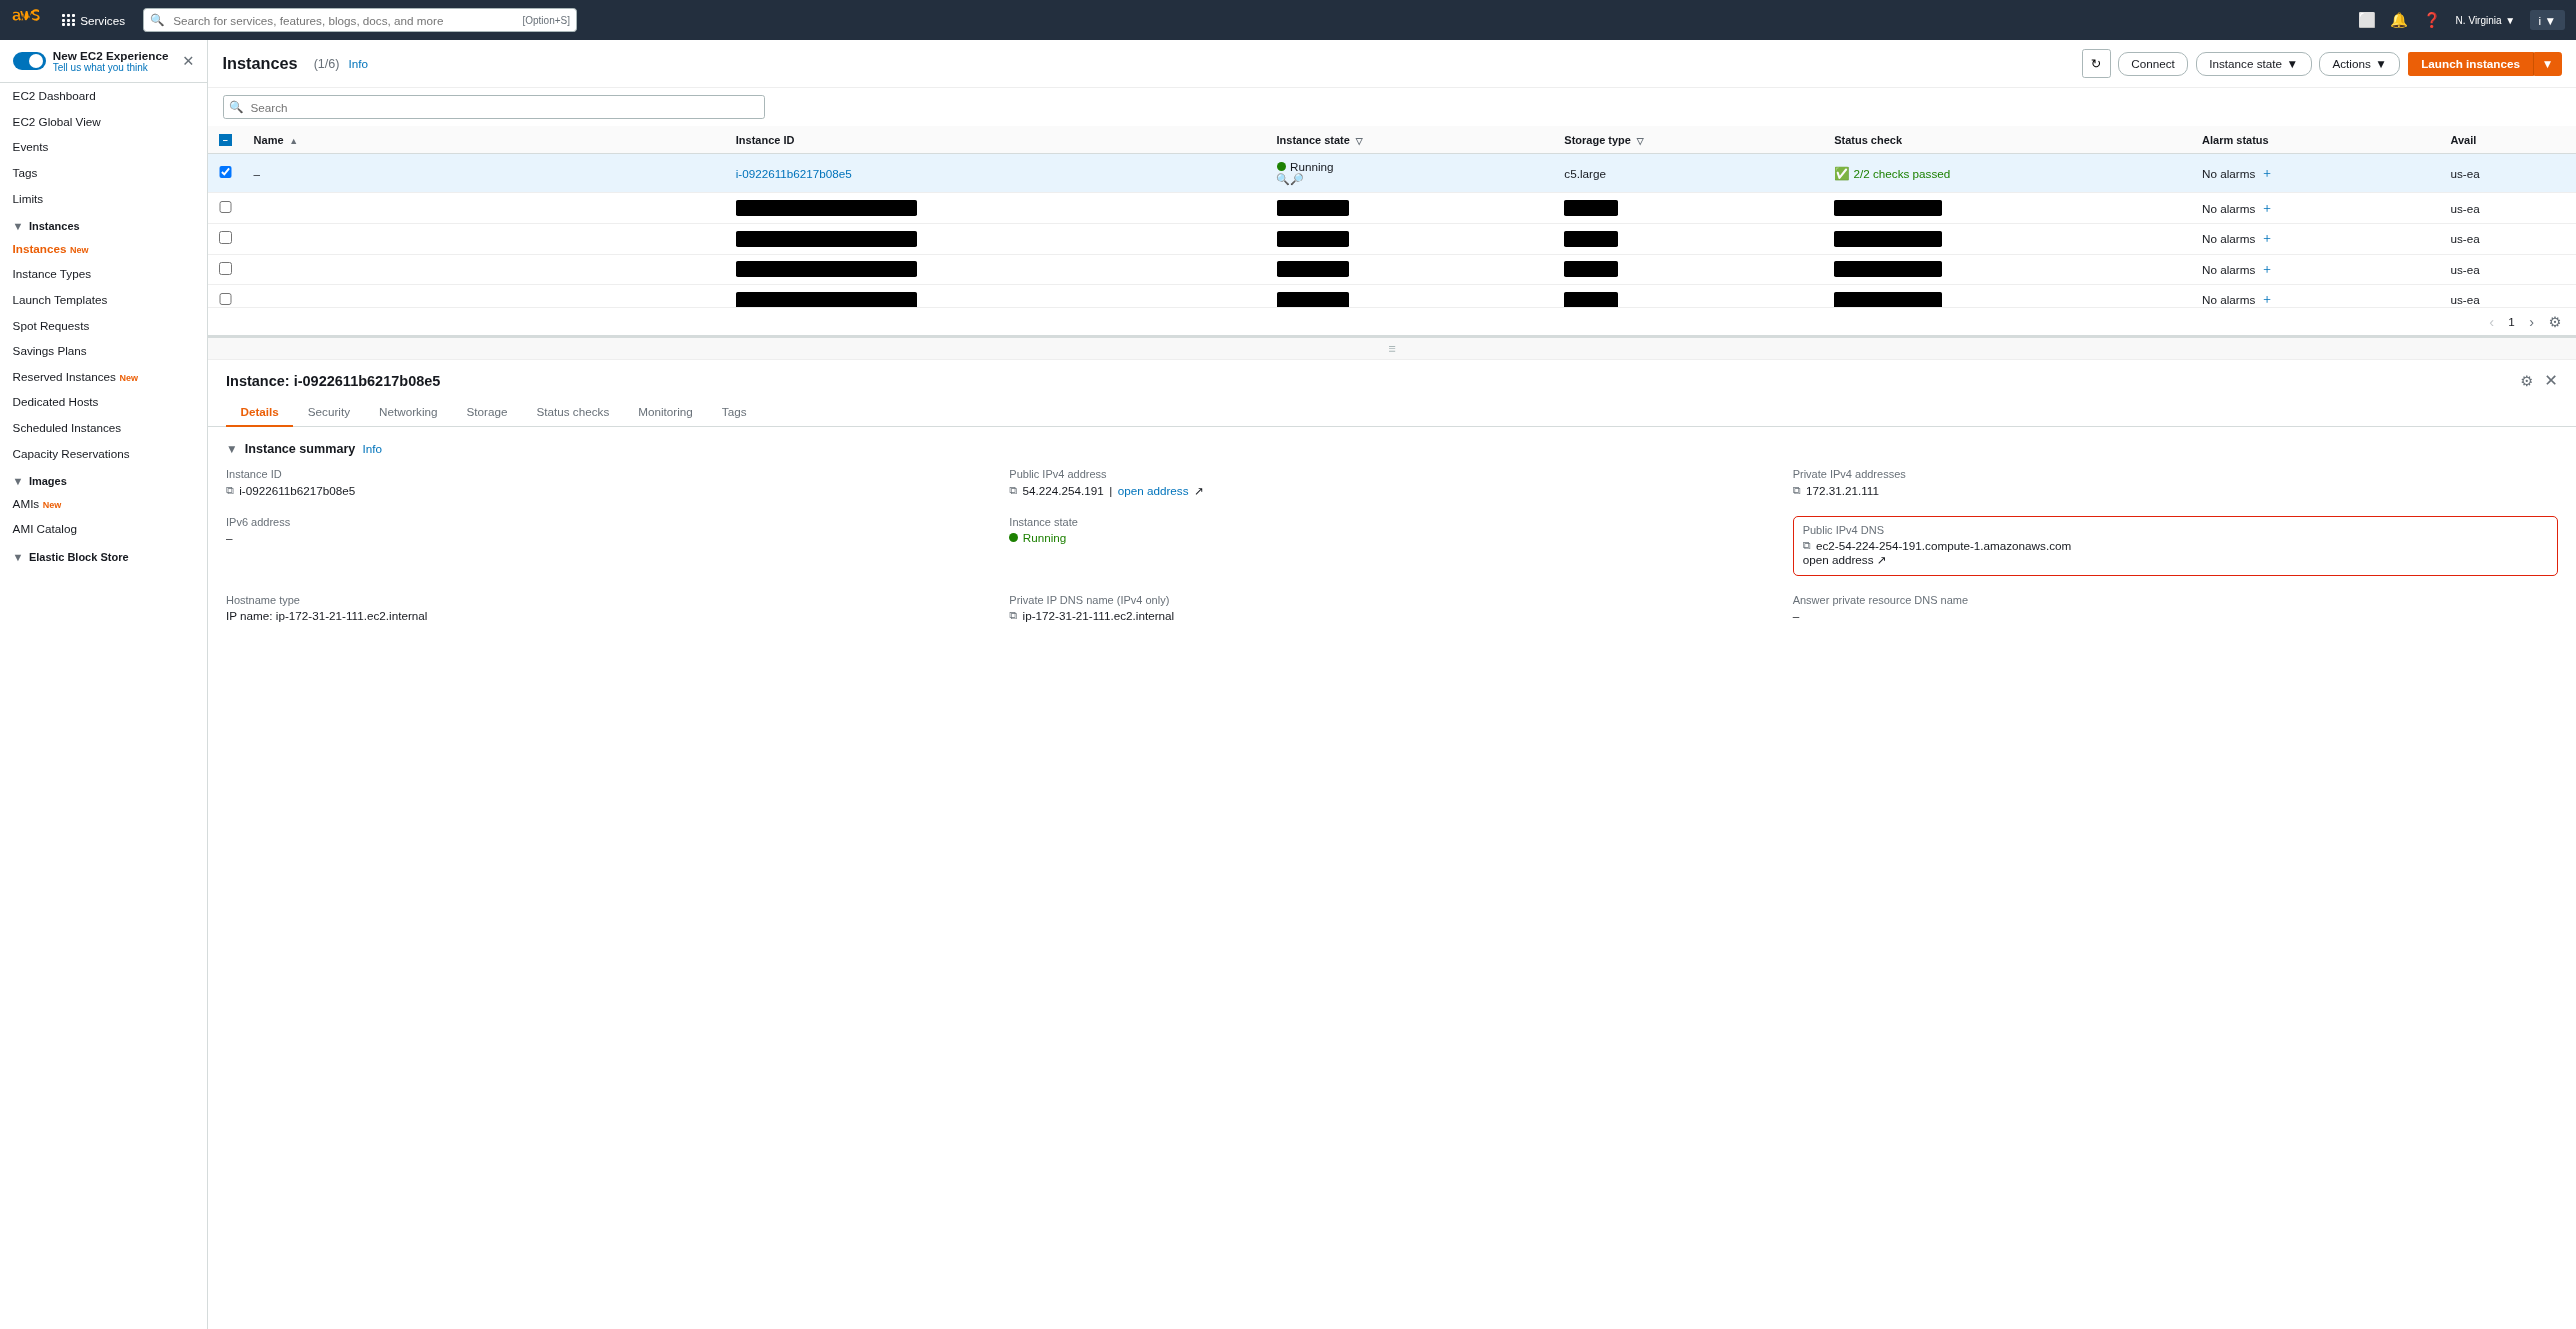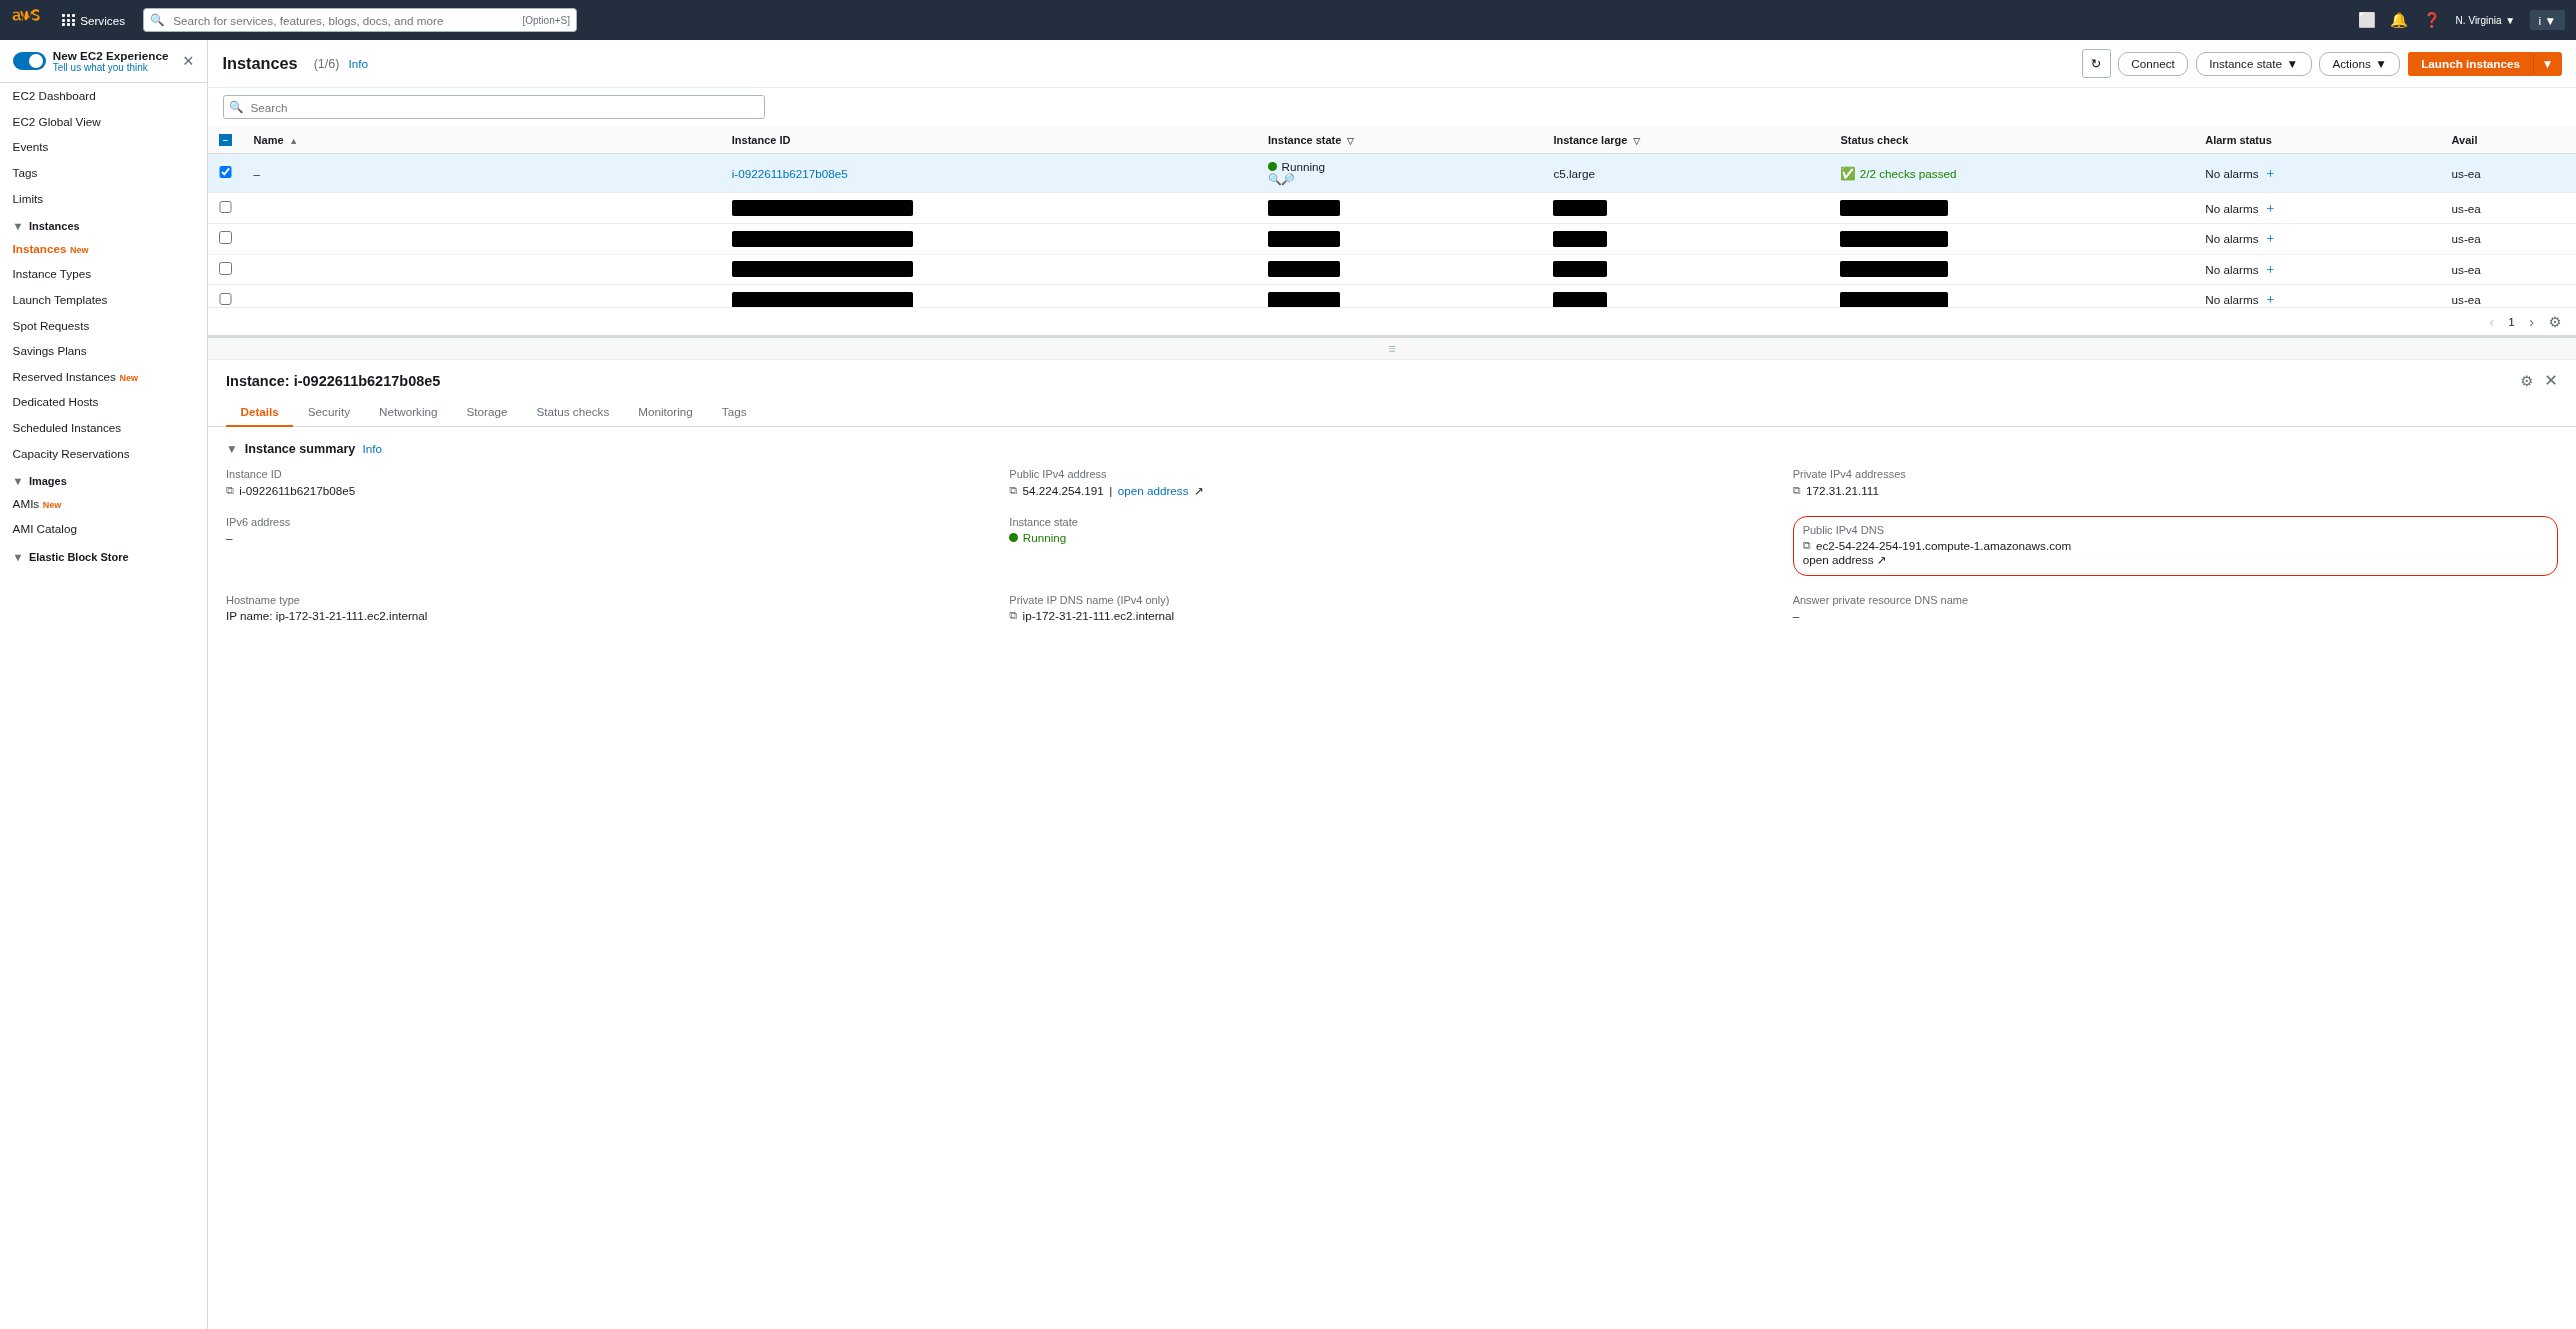--- a/index.html
+++ b/index.html
@@ -103,21 +103,21 @@
     .section-header { display: flex; align-items: center; gap: 7.2px; margin-bottom: 12.6px; }
     .section-title { font-size: 12.6px; font-weight: 700; color: #16191f; }
     .section-chevron { color: #687078; }
     .info-grid { display: grid; grid-template-columns: 1fr 1fr 1fr; gap: 18px; }
     .info-field { }
     .field-label { font-size: 11px; color: #687078; margin-bottom: 3.6px; }
     .field-value { font-size: 11.7px; color: #16191f; display: flex; align-items: center; gap: 5.4px; }
     .field-value a { color: #0073bb; cursor: pointer; }
     .copy-icon { color: #687078; cursor: pointer; font-size: 11px; }
     .running-badge { display: flex; align-items: center; gap: 4.5px; color: #1d8102; font-size: 11.7px; }
-    .highlighted-box { border: 1.8px solid #e0220b; border-radius: 14px; padding: 7.2px 9px; }
+    .highlighted-box { border: 1.8px solid #e0220b; border-radius: 5px; padding: 7.2px 9px; }
 
     
     .footer { background: #232f3e; display: flex; align-items: center; justify-content: space-between; padding: 5.4px 18px; flex-shrink: 0; }
     .footer-left { display: flex; gap: 14.5px; }
     .footer-link { color: #d5dbdb; font-size: 11px; cursor: pointer; }
     .footer-right { color: #d5dbdb; font-size: 10px; }
 
     .table-wrapper { overflow-x: auto; }
     .table-container { overflow-y: auto; max-height: 181px; }
   </style>
@@ -264,21 +264,21 @@
                   <span class="sort-icon">▲</span>
                 </th>
                 <th>
                   <span>Instance ID</span>
                 </th>
                 <th>
                   <span>Instance state</span>
                   <span class="filter-icon">▽</span>
                 </th>
                 <th>
-                  <span>Instance large</span>
+                  <span>Storage type</span>
                   <span class="filter-icon">▽</span>
                 </th>
                 <th>
                   <span>Status check</span>
                 </th>
                 <th>
                   <span>Alarm status</span>
                 </th>
                 <th>
                   <span>Avail</span>

